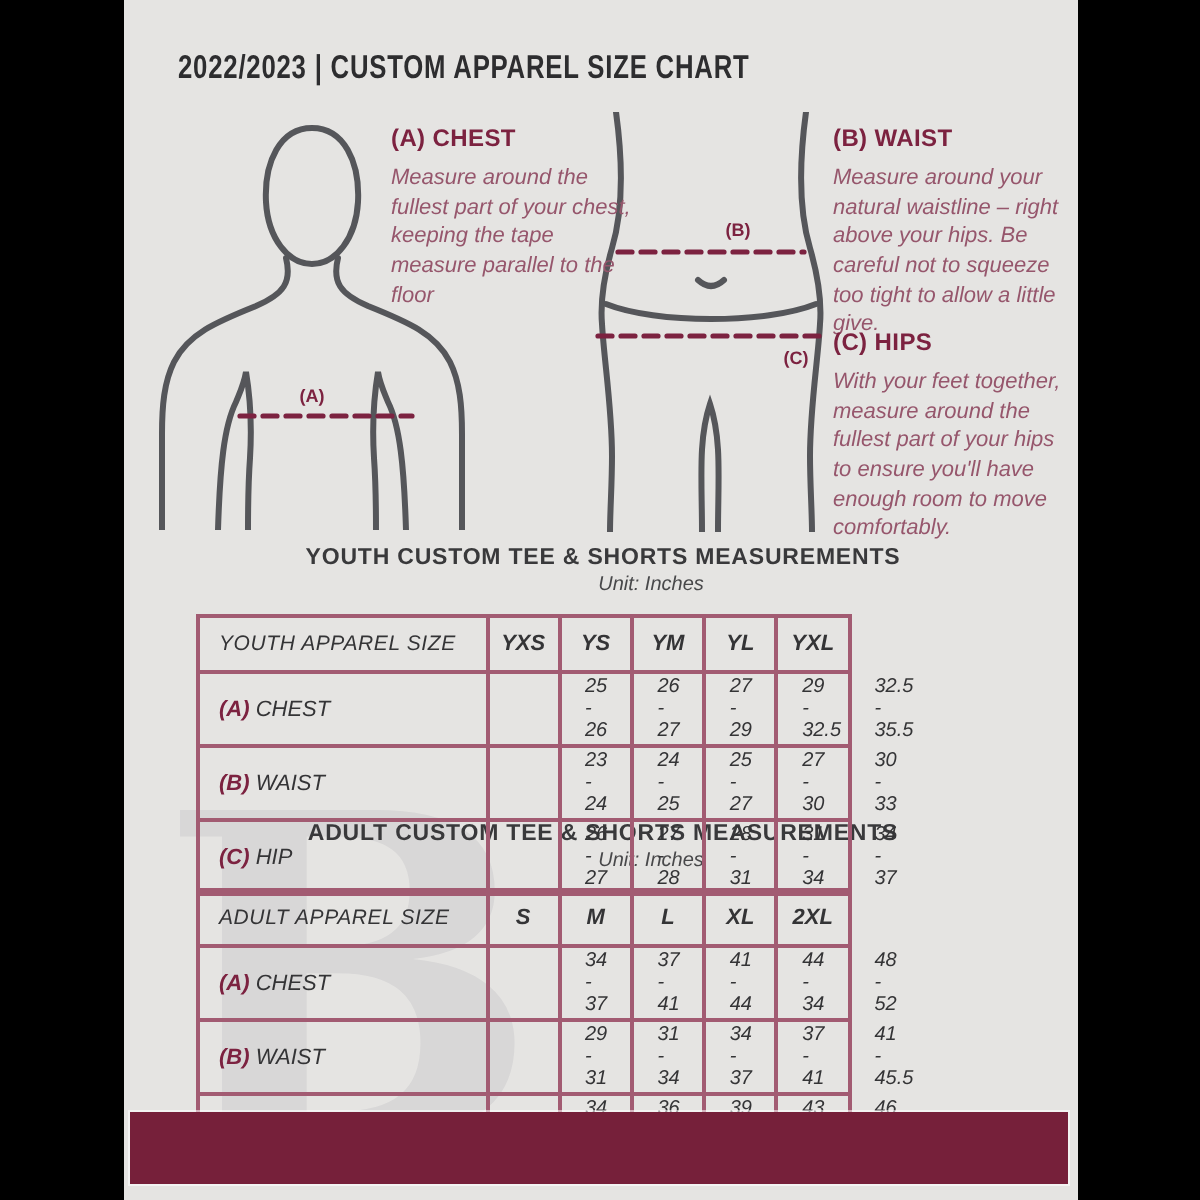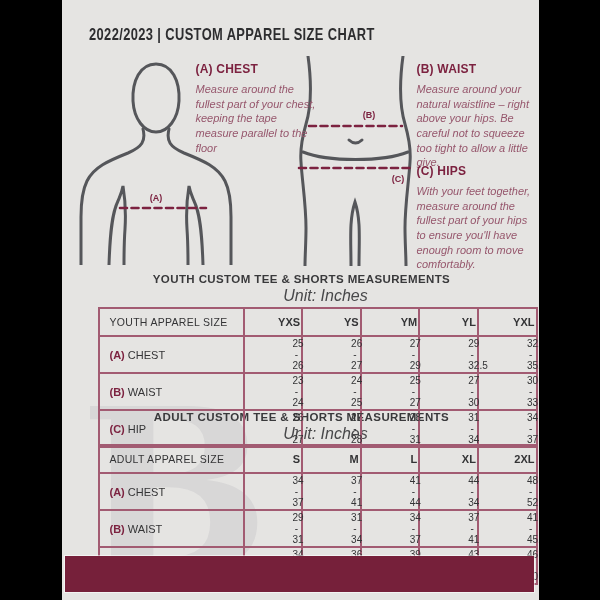--- a/index.html
+++ b/index.html
@@ -17,25 +17,25 @@
   .dash{stroke:#7c2240 !important;stroke-width:2.6 !important;stroke-dasharray:7 4.5;}
   .fig text{font-family:"Liberation Sans",sans-serif;font-size:9px;font-weight:bold;fill:#7c2240;}
 
   .sec{position:absolute;width:120px;}
   .sec-heading{font-weight:bold;font-size:12px;color:#7c2240;letter-spacing:.2px;}
   .sec-body{font-style:italic;font-size:11px;line-height:1.33;color:#96566c;margin-top:6px;}
 
   
   .tbl-head{position:absolute;left:0;width:480px;text-align:center;}
   .tbl-title{font-weight:bold;font-size:11.5px;color:#39393b;letter-spacing:.4px;}
-  .tbl-unit{font-style:italic;font-size:16px;color:#48484a;margin-top:2px;margin-left:48px;}
+  .tbl-unit{font-style:italic;font-size:10px;color:#48484a;margin-top:2px;margin-left:48px;}
   .tbl-wrap{position:absolute;left:36px;}
-  .size-table{border-collapse:collapse;width:440px;table-layout:fixed;color:#343436;position:relative;z-index:1;}
+  .size-table{border-collapse:collapse;width:328px;table-layout:fixed;color:#343436;position:relative;z-index:1;font-style:italic;}
   .size-table th,.size-table td{border:2px solid #a25b72;text-align:center;background:transparent;}
-  .size-table th{height:24px;font-size:11px;font-weight:bold;text-align:right;}
+  .size-table th{height:24px;font-size:11px;font-weight:bold;}
   .size-table td{height:19px;font-size:10px;font-weight:normal;padding-left:48px;}
   .size-table .corner{width:132px;font-weight:normal;text-align:left;padding-left:10px;font-size:10.5px;letter-spacing:.3px;}
   .size-table .rowlabel{text-align:left;padding-left:10px;font-size:11px;}
   .size-table .key{color:#7c2240;font-weight:bold;}
 
   
   .watermark{position:absolute;left:18px;top:396px;font-family:"DejaVu Serif",serif;font-weight:bold;
              font-size:225px;line-height:.85;color:rgba(70,70,85,.08);z-index:0;pointer-events:none;}
   .footer-bar{position:absolute;left:3px;top:556px;width:469px;height:36px;background:#76203a;
               box-shadow:0 0 0 1px rgba(255,255,255,.55);z-index:2;}

